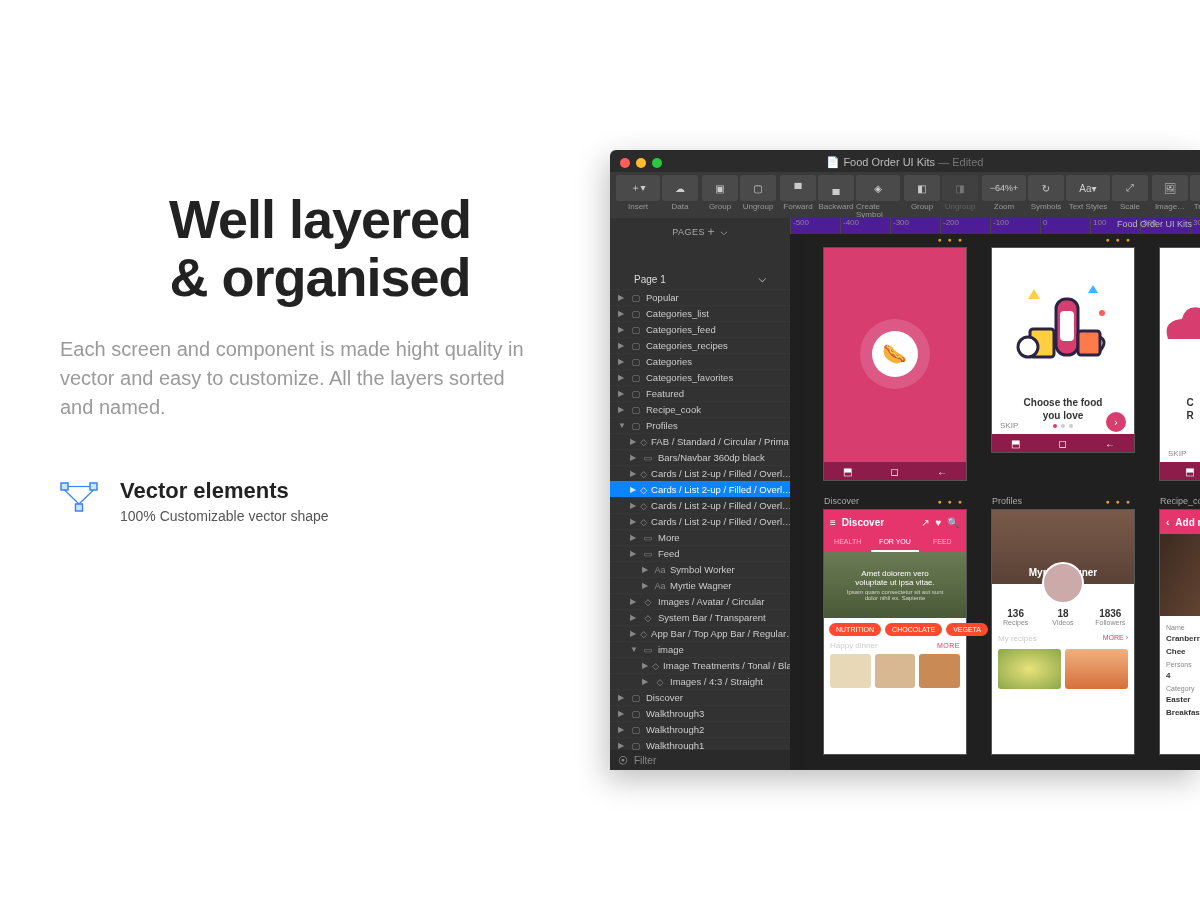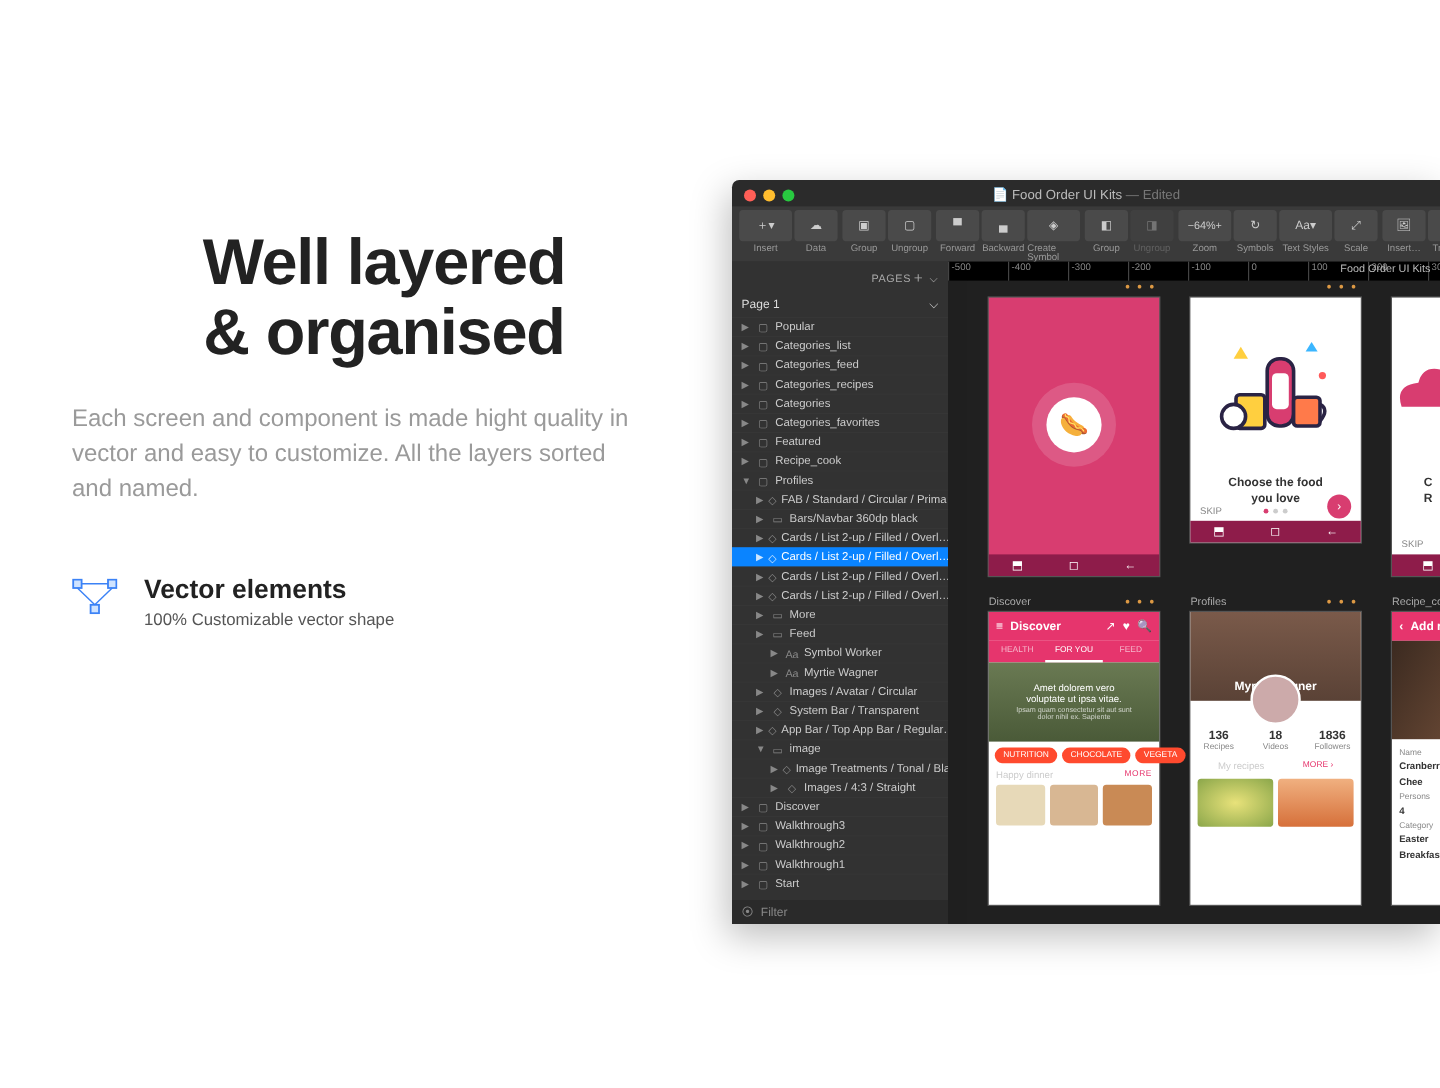--- a/index.html
+++ b/index.html
@@ -20,30 +20,30 @@
 .traffic span { width:10px; height:10px; border-radius:50%; display:block; }
 .tl-red{background:#ff5f57}.tl-yel{background:#ffbd2e}.tl-grn{background:#28c940}
 .titlebar { text-align:center; font-size:11px; color:#bbb; padding-top:6px; height:22px; }
 .titlebar .edited{ color:#777; }
 .toolbar { display:flex; gap:2px; padding:3px 6px; background:#3a3a3a; height:46px; align-items:flex-start; }
 .tbtn { background:#4a4a4a; border-radius:3px; width:36px; height:26px; display:flex;align-items:center;justify-content:center; }
 .tbtn.wide{width:44px}
 .tlabel { font-size:8px; color:#999; margin-top:2px; line-height:1; }
 .tgrp { display:flex; flex-direction:column; align-items:center; }
 .tsep { width:6px; }
-.ruler-h { position:absolute; left:180px; right:0; top:68px; height:16px; background:#000000; display:flex; font-size:8px; color:#888; }
+.ruler-h { position:absolute; left:180px; right:0; top:68px; height:16px; background:#4c1d95; display:flex; font-size:8px; color:#888; }
 .ruler-h span{ flex:0 0 50px; border-left:1px solid #444; padding-left:2px; }
 .ruler-h .docname{ position:absolute; right:8px; top:1px; color:#bbb; font-size:9px; }
 .ruler-v { position:absolute; left:180px; top:84px; bottom:0; width:16px; background:#1f1f1f; }
 
 
 .side { position:absolute; left:0; top:68px; bottom:0; width:180px; background:#323232; overflow:hidden; }
-.side .hdr { display:flex; align-items:center; justify-content:flex-end; padding:5px 8px; font-size:9px; color:#aaa; letter-spacing:.5px; }
+.side .hdr { display:flex; align-items:center; justify-content:center; padding:5px 8px; font-size:9px; color:#aaa; letter-spacing:.5px; }
 .side .hdr .plus{ font-size:12px; }
-.side .page { padding:4px 8px; font-size:10px; color:#ddd; display:flex; align-items:center; justify-content:space-between; }
+.side .page { padding:4px 24px; font-size:10px; color:#ddd; display:flex; align-items:center; justify-content:space-between;margin-top:24px; }
 .layers { font-size:9.5px; }
 .layer { display:flex; align-items:center; gap:4px; padding:2px 4px 2px 8px; color:#ccc; white-space:nowrap; overflow:hidden; text-overflow:ellipsis; border-top:1px solid rgba(255,255,255,.02); height:16px;}
 .layer .arr{ width:8px; color:#888; font-size:8px; }
 .layer .ico{ width:12px; text-align:center; color:#888; font-size:9px;}
 .layer.sel { background:#0a84ff; color:#fff; }
 .layer.sel .arr,.layer.sel .ico{color:#cde6ff}
 .layer.d1{ padding-left:20px }.layer.d2{padding-left:32px}
 .filter { position:absolute; bottom:0; left:0; right:0; height:20px; background:#2a2a2a; padding:3px 8px; color:#888; font-size:10px; display:flex; align-items:center; gap:6px;}
 
 
@@ -81,21 +81,21 @@
 .ab4 .thumbs{display:flex;gap:4px;padding:4px 6px}
 .ab4 .thumbs div{flex:1;height:34px;border-radius:3px}
 
 
 .ab5 .cover{height:74px;background:linear-gradient(#7a5a4a,#5a4236);position:relative}
 .ab5 .avatar{width:42px;height:42px;border-radius:50%;background:#caa;position:absolute;left:50%;bottom:-20px;transform:translateX(-50%);border:2px solid #fff}
 .ab5 .uname{text-align:center;margin-top:2px;font-size:10px;font-weight:600;position:absolute;bottom:6px;left:0;right:0;color:#fff}
 .ab5 .stats{display:flex;margin-top:24px;font-size:7px;color:#888;text-align:center}
 .ab5 .stats div{flex:1}
 .ab5 .stats b{display:block;color:#333;font-size:10px}
-.ab5 .rowhdr{display:flex;justify-content:space-between;padding:8px 23px 2px;font-size:8px}
+.ab5 .rowhdr{display:flex;justify-content:space-between;padding:8px 6px 2px;font-size:8px}
 .ab5 .rowhdr .more{color:#e6356d;font-size:7px}
 .ab5 .thumbs{display:flex;gap:4px;padding:4px 6px}
 .ab5 .thumbs div{flex:1;height:40px;border-radius:3px}
 
 
 .ab6 .topbar{height:24px;background:#e6356d;color:#fff;display:flex;align-items:center;padding:0 6px;font-size:10px;font-weight:600;gap:6px}
 .ab6 .bigimg{height:82px;background:linear-gradient(120deg,#3b2a20,#6b4a36)}
 .ab6 .meta{padding:6px;font-size:7px;color:#888;line-height:1.6}
 .ab6 .meta b{color:#333;font-size:8px}
 
@@ -196,21 +196,21 @@
         <div class="tbtn wide">Aa▾</div>
         <div class="tlabel">Text Styles</div>
       </div>
     <div class="tgrp">
         <div class="tbtn">⤢</div>
         <div class="tlabel">Scale</div>
       </div>
     <div class="tsep"></div>
     <div class="tgrp">
         <div class="tbtn">🖼</div>
-        <div class="tlabel">Insert…</div>
+        <div class="tlabel">Image…</div>
       </div>
     <div class="tgrp">
         <div class="tbtn">△</div>
         <div class="tlabel">Triangle</div>
       </div>
 
   </div>
 
   <div class="ruler-h" id="rulerH">
     <span>-500</span>

